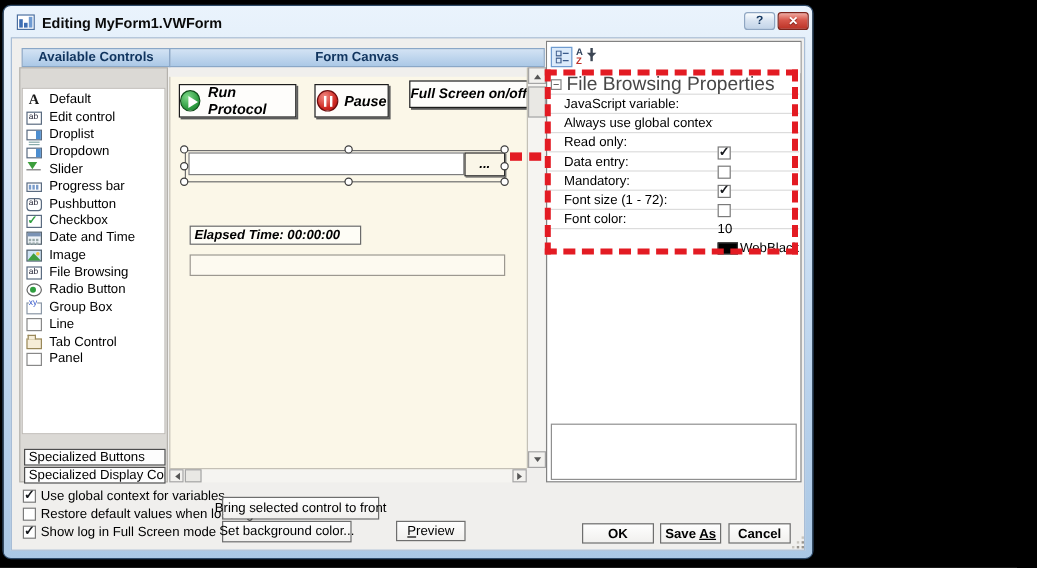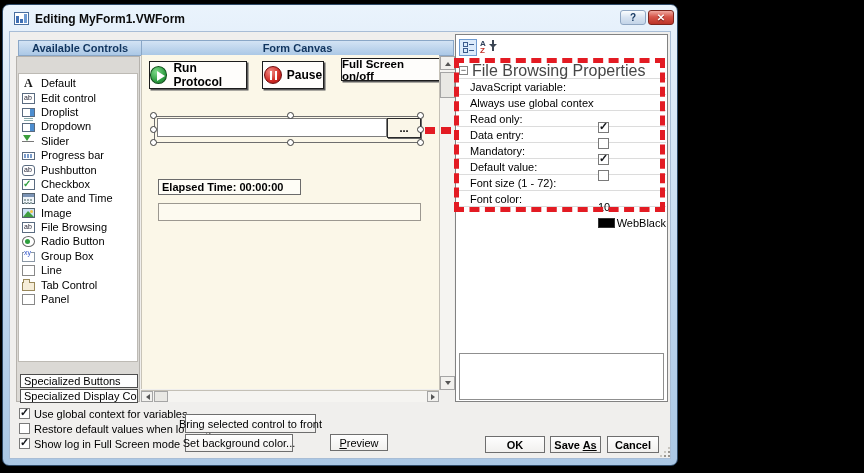--- a/index.html
+++ b/index.html
@@ -74,22 +74,22 @@
   .ic-group{width:13px;height:10px;margin-top:2px;border:1px solid #8a97a5;background:#fff;}
   .ic-group::before{content:"xy";position:absolute;left:1px;top:-4px;font-size:7px;color:#2d52c9;background:#fff;line-height:7px;}
   .ic-plain{width:11px;height:11px;margin-top:1px;border:1px solid #888;background:#fff;}
   .ic-tab{width:13px;height:9px;margin-top:3px;border:1px solid #99885a;background:#f6edd8;}
   .ic-tab::before{content:"";position:absolute;left:0;top:-4px;width:5px;height:3px;
     border:1px solid #99885a;border-bottom:none;background:#f6edd8;}
   .specbtn{position:absolute;left:3px;width:118px;height:14px;background:#fdfdfd;border:1px solid #4d4d4d;
     font-size:11px;display:flex;align-items:center;padding-left:3px;color:#000;white-space:nowrap;overflow:hidden;}
 
   
-  .canvas{position:absolute;left:131px;top:23px;width:298px;height:334px;background:#fbf7e8;
-    border-left:1px solid #c8c4b8;}
+  .canvas{position:absolute;left:131px;top:32px;width:298px;height:334px;background:#fbf7e8;
+    border-left:1px solid #c8c4b8;font-style:italic;}
   .cbtn{position:absolute;background:#fefdfb;border:1px solid #1c1c1c;box-shadow:1.5px 1.5px 0 #5a5a5a;
     display:flex;align-items:center;justify-content:center;font-size:12px;font-weight:700;color:#000;}
   .playic{width:18px;height:18px;border-radius:50%;margin-right:6px;
     background:radial-gradient(circle at 35% 30%,#7fd98a,#2f9e42 60%,#1c7a2e);border:1px solid #0d4d18;position:relative;}
   .playic::before{content:"";position:absolute;left:6px;top:4px;width:0;height:0;
     border-left:8px solid #fff;border-top:5px solid transparent;border-bottom:5px solid transparent;}
   .pauseic{width:18px;height:18px;border-radius:50%;margin-right:5px;
     background:radial-gradient(circle at 35% 30%,#f08b84,#d02a24 60%,#9e1410);border:1px solid #6e0b0c;position:relative;}
   .pauseic::before{content:"";position:absolute;left:5px;top:4px;width:2.5px;height:9px;background:#fff;box-shadow:5px 0 0 #fff;}
   .selbox{position:absolute;left:12px;top:61px;width:267px;height:27px;border:1px solid #6e6e6e;background:transparent;}
@@ -344,26 +344,20 @@
                 <span class="cb checked"></span>
               </div>
           </div>
           <div class="prow">
             <div class="plabel">Mandatory:</div>
             <div class="pval">
                 <span class="cb"></span>
               </div>
           </div>
           <div class="prow">
-            <div class="plabel">Default value:</div>
-            <div class="pval">
-                <span></span>
-              </div>
-          </div>
-          <div class="prow">
             <div class="plabel">Font size (1 - 72):</div>
             <div class="pval">
                 <span>10</span>
               </div>
           </div>
           <div class="prow">
             <div class="plabel">Font color:</div>
             <div class="pval">
               <span class="swatch" style="background-color: rgb(0, 0, 0);"></span>
               <span>WebBlack</span>

